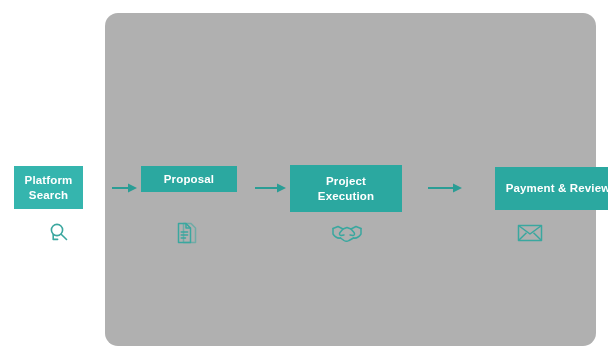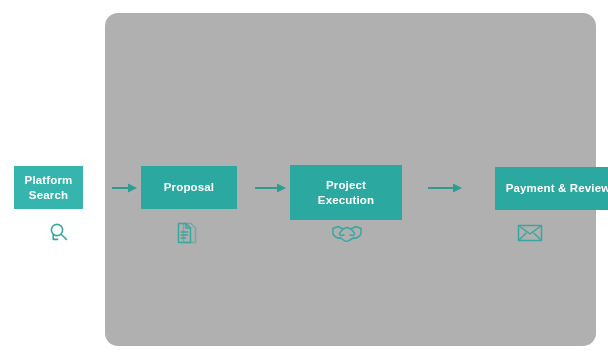--- a/index.html
+++ b/index.html
@@ -56,24 +56,24 @@
     letter-spacing: 0.15px;
     white-space: pre-line;
   }
 
   
   #stage-platform-search .stage-box {
     left: 14px; top: 166px; width: 69px; height: 43px;
     background: #35b5ae;
   }
   #stage-proposal .stage-box {
-    left: 141px; top: 166px; width: 96px; height: 43px;
+    left: 141px; top: 166px; width: 96px; height: 26px;
   }
   #stage-project-execution .stage-box {
-    left: 290px; top: 165px; width: 112px; height: 55px;
+    left: 290px; top: 165px; width: 112px; height: 47px;
   }
   #stage-payment-review .stage-box {
     left: 466px; top: 167px; width: 126px; height: 43px; margin-left: 29px;
   }
 
   
   .stage-icon {
     position: absolute;
     display: flex;
     align-items: center;

